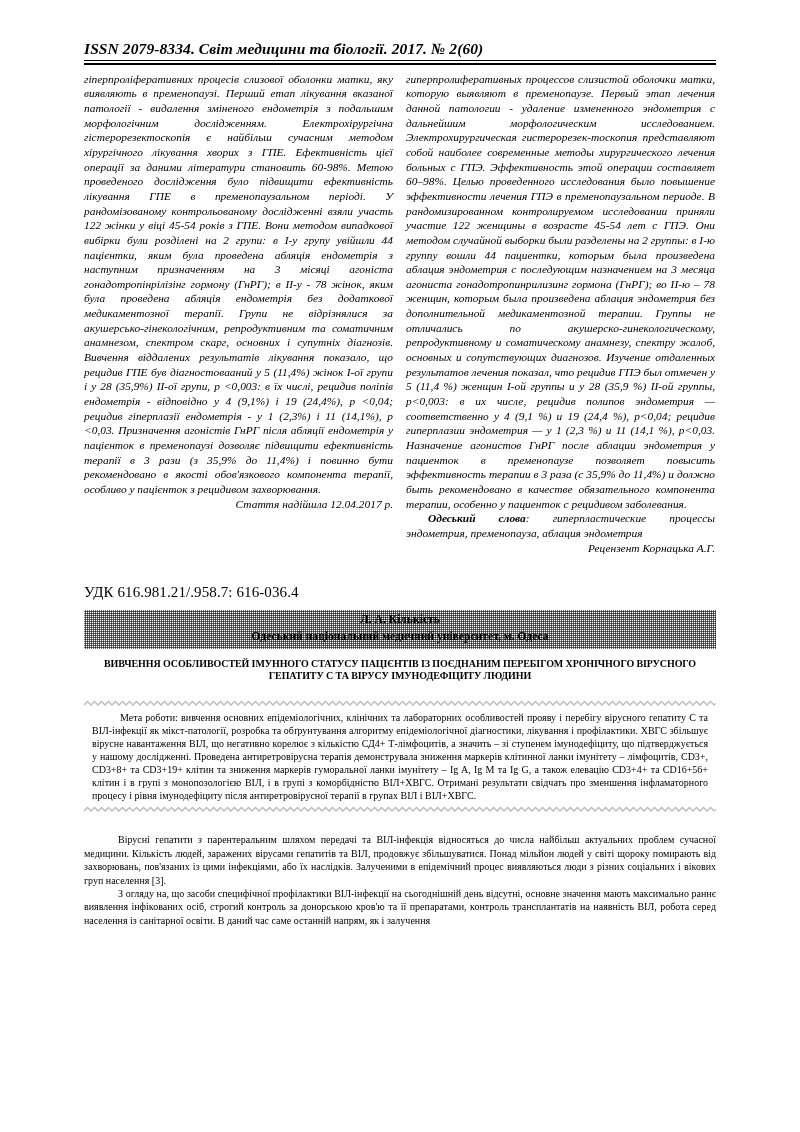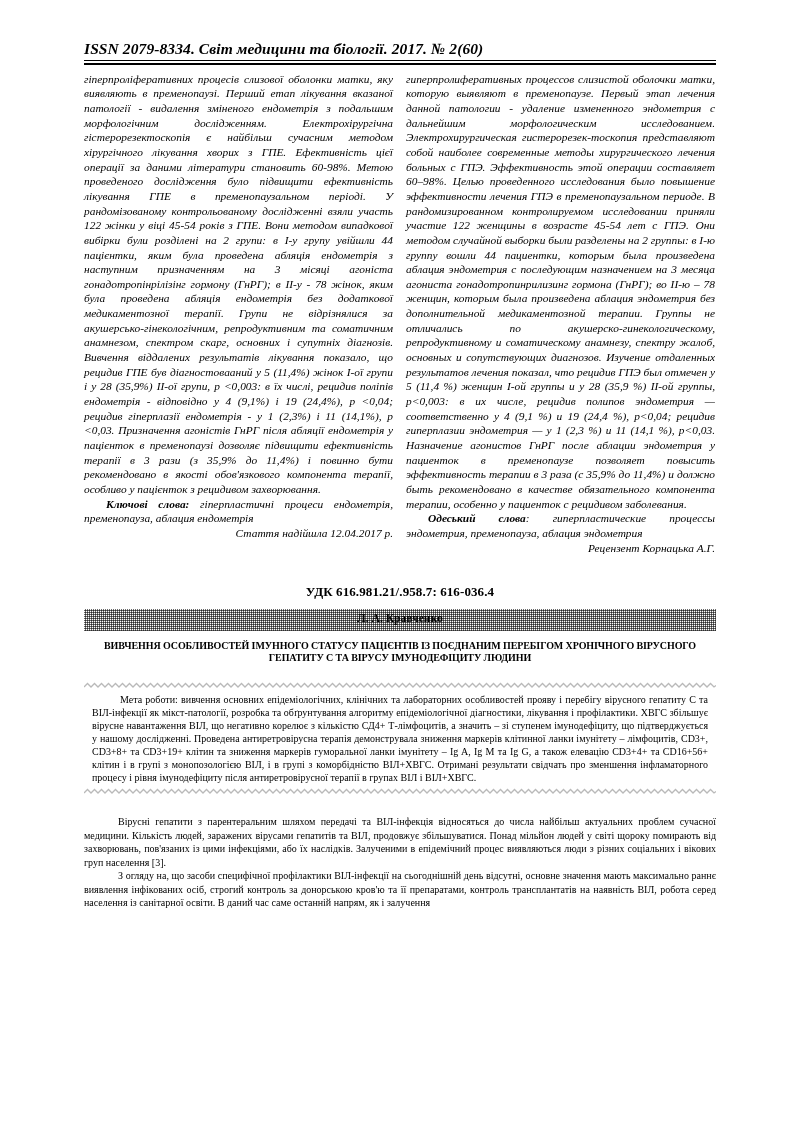--- a/index.html
+++ b/index.html
@@ -69,26 +69,25 @@
   .col p.right {
     text-align: right;
     text-indent: 0;
   }
   .kw-label {
     font-weight: bold;
   }
 
   
   .udk {
-    font-weight: bold;
-    font-size: 13px;
+    font-weight: normal;
+    font-size: 15px;
     margin-top: 29px;
     margin-bottom: 9px;
     letter-spacing: 0.1px;
-    text-align: center;
   }
 
   
   .author-band {
     position: relative;
     text-align: center;
     font-weight: bold;
     font-size: 11.6px;
     line-height: 1.45;
     padding: 2px 0 3px 0;
@@ -172,36 +171,36 @@
 
   <div class="content">
 
     <div class="running-head">ISSN 2079-8334. Світ медицини та біології. 2017. № 2(60)</div>
     <div class="rule-double"></div>
 
     <div class="two-col">
 
       <div class="col">
         <p>гіперпроліферативних процесів слизової оболонки матки, яку виявляють в пременопаузі. Перший етап лікування вказаної патології - видалення зміненого ендометрія з подальшим морфологічним дослідженням. Електрохірургічна гістерорезектоскопія є найбільш сучасним методом хірургічного лікування хворих з ГПЕ. Ефективність цієї операції за даними літератури становить 60-98%. Метою проведеного дослідження було підвищити ефективність лікування ГПЕ в пременопаузальном періоді. У рандомізованому контрольованому дослідженні взяли участь 122 жінки у віці 45-54 років з ГПЕ. Вони методом випадкової вибірки були розділені на 2 групи: в I-у групу увійшли 44 пацієнтки, яким була проведена абляція ендометрія з наступним призначенням на 3 місяці агоніста гонадотропінрілізінг гормону (ГнРГ); в II-у - 78 жінок, яким була проведена абляція ендометрія без додаткової медикаментозної терапії. Групи не відрізнялися за акушерсько-гінекологічним, репродуктивним та соматичним анамнезом, спектром скарг, основних і супутніх діагнозів. Вивчення віддалених результатів лікування показало, що рецидив ГПЕ був діагностовааний у 5 (11,4%) жінок I-ої групи і у 28 (35,9%) II-ої групи, р &lt;0,003: в їх числі, рецидив поліпів ендометрія - відповідно у 4 (9,1%) і 19 (24,4%), р &lt;0,04; рецидив гіперплазії ендометрія - у 1 (2,3%) і 11 (14,1%), р &lt;0,03. Призначення агоністів ГнРГ після абляції ендометрія у пацієнток в пременопаузі дозволяє підвищити ефективність терапії в 3 рази (з 35,9% до 11,4%) і повинно бути рекомендовано в якості обов'язкового компонента терапії, особливо у пацієнток з рецидивом захворювання.</p>
-        <p class="indent"><span class="kw-label">Ключові слова:</span><span> гіперпластичні процеси ендометрія, пременопауза, аблация ендометрія</span></p>
         <p class="right">Стаття надійшла 12.04.2017 р.</p>
       </div>
 
       <div class="col">
         <p>гиперпролиферативных процессов слизистой оболочки матки, которую выявляют в пременопаузе. Первый этап лечения данной патологии - удаление измененного эндометрия с дальнейшим морфологическим исследованием. Электрохирургическая гистерорезек-тоскопия представляют собой наиболее современные методы хирургического лечения больных с ГПЭ. Эффективность этой операции составляет 60–98%. Целью проведенного исследования было повышение эффективности лечения ГПЭ в пременопаузальном периоде. В рандомизированном контролируемом исследовании приняли участие 122 женщины в возрасте 45-54 лет с ГПЭ. Они методом случайной выборки были разделены на 2 группы: в I-ю группу вошли 44 пациентки, которым была произведена аблация эндометрия с последующим назначением на 3 месяца агониста гонадотропинрилизинг гормона (ГнРГ); во II-ю – 78 женщин, которым была произведена аблация эндометрия без дополнительной медикаментозной терапии. Группы не отличались по акушерско-гинекологическому, репродуктивному и соматическому анамнезу, спектру жалоб, основных и сопутствующих диагнозов. Изучение отдаленных результатов лечения показал, что рецидив ГПЭ был отмечен у 5 (11,4 %) женщин I-ой группы и у 28 (35,9 %) II-ой группы, р&lt;0,003: в их числе, рецидив полипов эндометрия — соответственно у 4 (9,1 %) и 19 (24,4 %), р&lt;0,04; рецидив гиперплазии эндометрия — у 1 (2,3 %) и 11 (14,1 %), р&lt;0,03. Назначение агонистов ГнРГ после аблации эндометрия у пациенток в пременопаузе позволяет повысить эффективность терапии в 3 раза (с 35,9% до 11,4%) и должно быть рекомендовано в качестве обязательного компонента терапии, особенно у пациенток с рецидивом заболевания.</p>
         <p class="indent"><span class="kw-label">Одеський слова</span><span>: гиперпластические процессы эндометрия, пременопауза,  аблация эндометрия</span></p>
         <p class="right">Рецензент Корнацька А.Г.</p>
       </div>
 
     </div>
 
     <div class="udk">УДК 616.981.21/.958.7: 616-036.4</div>
 
     <div class="author-band">
-      <div class="line">Л. А. Кравченко</div>
+      <div class="line">Л. А. Кількість</div>
+      <div class="line">Одеський національний медичний університет, м. Одеса</div>
     </div>
 
     <div class="article-title">ВИВЧЕННЯ ОСОБЛИВОСТЕЙ ІМУННОГО СТАТУСУ ПАЦІЄНТІВ ІЗ ПОЄДНАНИМ ПЕРЕБІГОМ ХРОНІЧНОГО ВІРУСНОГО ГЕПАТИТУ С ТА ВІРУСУ ІМУНОДЕФІЦИТУ ЛЮДИНИ</div>
 
     <div class="abstract-block">
       <span class="wave">
         <svg width="632" height="7" viewBox="0 0 632 7" preserveAspectRatio="none" xmlns="http://www.w3.org/2000/svg">
           <path d="M0 5 L3.5 1.5 L7 5 L10.5 1.5 L14 5 L17.5 1.5 L21 5 L24.5 1.5 L28 5 L31.5 1.5 L35 5 L38.5 1.5 L42 5 L45.5 1.5 L49 5 L52.5 1.5 L56 5 L59.5 1.5 L63 5 L66.5 1.5 L70 5 L73.5 1.5 L77 5 L80.5 1.5 L84 5 L87.5 1.5 L91 5 L94.5 1.5 L98 5 L101.5 1.5 L105 5 L108.5 1.5 L112 5 L115.5 1.5 L119 5 L122.5 1.5 L126 5 L129.5 1.5 L133 5 L136.5 1.5 L140 5 L143.5 1.5 L147 5 L150.5 1.5 L154 5 L157.5 1.5 L161 5 L164.5 1.5 L168 5 L171.5 1.5 L175 5 L178.5 1.5 L182 5 L185.5 1.5 L189 5 L192.5 1.5 L196 5 L199.5 1.5 L203 5 L206.5 1.5 L210 5 L213.5 1.5 L217 5 L220.5 1.5 L224 5 L227.5 1.5 L231 5 L234.5 1.5 L238 5 L241.5 1.5 L245 5 L248.5 1.5 L252 5 L255.5 1.5 L259 5 L262.5 1.5 L266 5 L269.5 1.5 L273 5 L276.5 1.5 L280 5 L283.5 1.5 L287 5 L290.5 1.5 L294 5 L297.5 1.5 L301 5 L304.5 1.5 L308 5 L311.5 1.5 L315 5 L318.5 1.5 L322 5 L325.5 1.5 L329 5 L332.5 1.5 L336 5 L339.5 1.5 L343 5 L346.5 1.5 L350 5 L353.5 1.5 L357 5 L360.5 1.5 L364 5 L367.5 1.5 L371 5 L374.5 1.5 L378 5 L381.5 1.5 L385 5 L388.5 1.5 L392 5 L395.5 1.5 L399 5 L402.5 1.5 L406 5 L409.5 1.5 L413 5 L416.5 1.5 L420 5 L423.5 1.5 L427 5 L430.5 1.5 L434 5 L437.5 1.5 L441 5 L444.5 1.5 L448 5 L451.5 1.5 L455 5 L458.5 1.5 L462 5 L465.5 1.5 L469 5 L472.5 1.5 L476 5 L479.5 1.5 L483 5 L486.5 1.5 L490 5 L493.5 1.5 L497 5 L500.5 1.5 L504 5 L507.5 1.5 L511 5 L514.5 1.5 L518 5 L521.5 1.5 L525 5 L528.5 1.5 L532 5 L535.5 1.5 L539 5 L542.5 1.5 L546 5 L549.5 1.5 L553 5 L556.5 1.5 L560 5 L563.5 1.5 L567 5 L570.5 1.5 L574 5 L577.5 1.5 L581 5 L584.5 1.5 L588 5 L591.5 1.5 L595 5 L598.5 1.5 L602 5 L605.5 1.5 L609 5 L612.5 1.5 L616 5 L619.5 1.5 L623 5 L626.5 1.5 L630 5 L632 3.5" fill="none" stroke="#b9b9b9" stroke-width="1.3"></path>
         </svg>
       </span>

